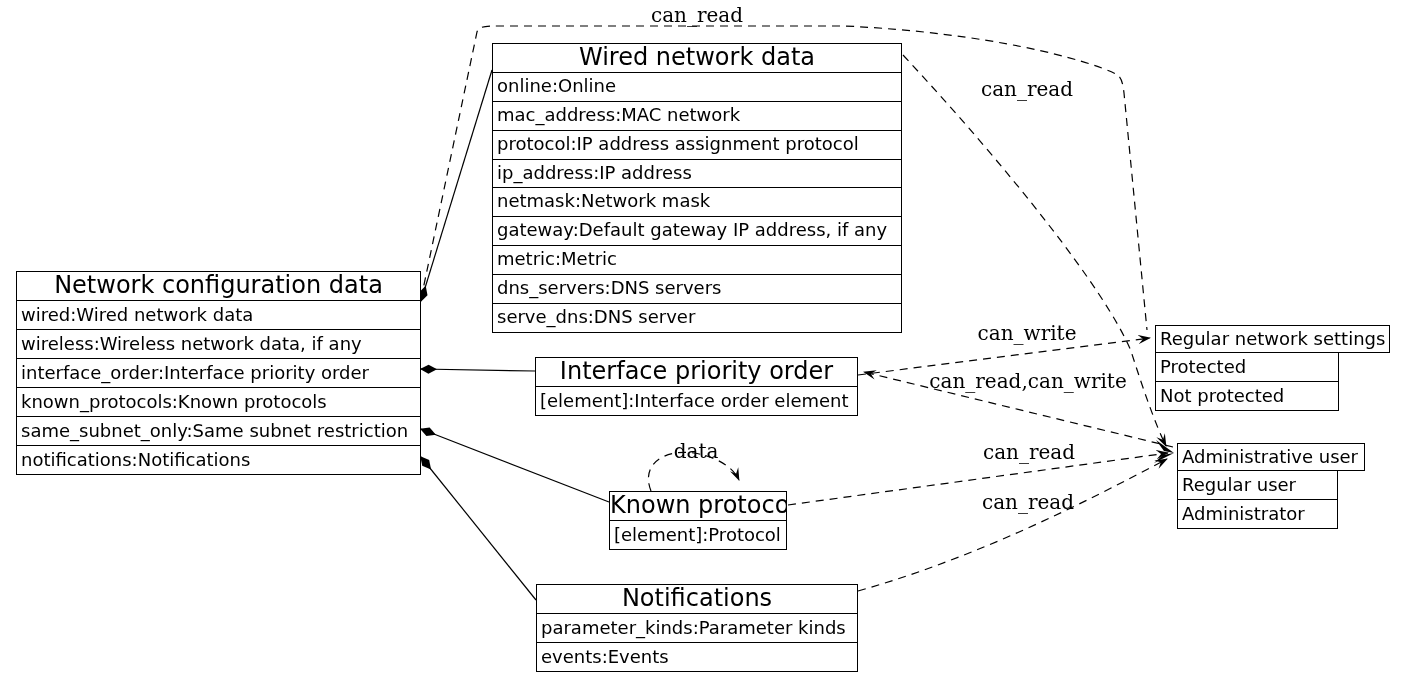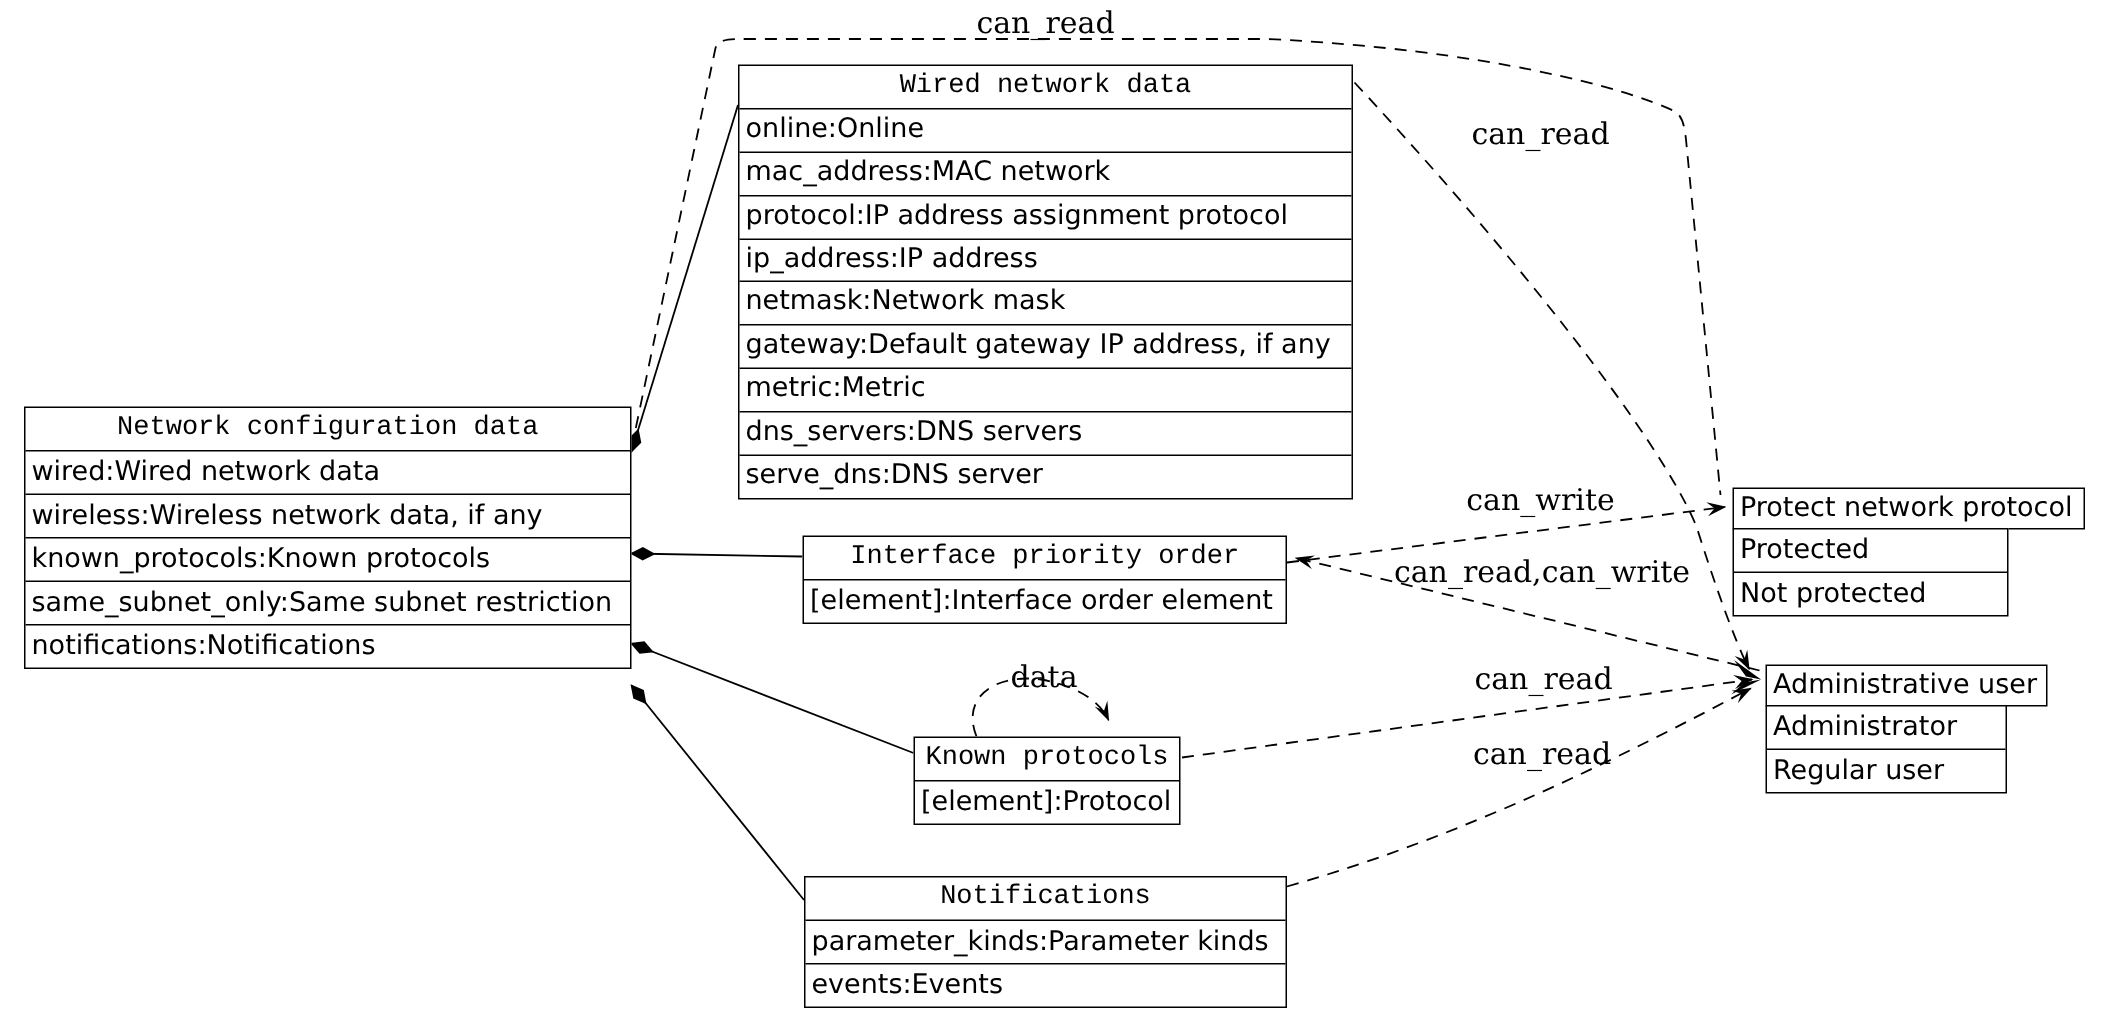--- a/index.html
+++ b/index.html
@@ -2,21 +2,21 @@
 <html><head>
 <meta charset="utf-8">
 <style>
   html,body { margin:0; padding:0; background:#fff; }
   .canvas {
     position:relative; width:1404px; height:678px; background:#ffffff;
     font-family:"DejaVu Sans", sans-serif; color:#000; overflow:hidden;
   }
   svg.edges { position:absolute; left:0; top:0; width:1404px; height:678px; }
   .node { position:absolute; background:#fff; border:1px solid #000; box-sizing:border-box; }
-  .trow { text-align:center; font-size:18px; height:28px; line-height:27px; white-space:nowrap; overflow:hidden;font-family:Liberation Mono, monospace; }
+  .trow { text-align:center; font-size:24px; height:28px; line-height:27px; white-space:nowrap; overflow:hidden; }
   .row  { border-top:1px solid #000; padding:0 4px; font-size:18px; height:28px; line-height:27px; white-space:nowrap; overflow:hidden; }
   .rowh27 .row, .rowh27 .trow { height:27.9px; line-height:26.9px; }
   .enum { position:absolute; }
   .enum .etitle { background:#fff; border:1px solid #000; box-sizing:border-box; font-size:18px;
                   height:28px; line-height:26px; padding:0 4px; white-space:nowrap; }
   .enum .evals  { background:#fff; border:1px solid #000; box-sizing:border-box; margin-top:-1px; }
   .enum .evals .vrow { font-size:18px; height:28px; line-height:27px; padding:0 4px; white-space:nowrap; }
   .enum .evals .vrow + .vrow { border-top:1px solid #000; }
   .elabel { position:absolute; transform:translate(-50%,-50%);
             font-family:"DejaVu Serif", serif; font-size:20px; white-space:nowrap; }
@@ -52,20 +52,21 @@
     <path class="edge dashed" d="M 651,491 C 640,463 666,449 694,453 C 717,457 733,467 739,480" marker-end="url(#mVee)"></path>
 
     <polygon points="1174,453 1156,440 1164,451" fill="#000"></polygon>
     <polygon points="1174,453 1154,463 1163,455" fill="#000"></polygon>
   </svg>
 
   <div class="node" style="left:16px; top:271px; width:405px;">
     <div class="trow">Network configuration data</div>
     <div class="row">wired:Wired network data</div>
     <div class="row">wireless:Wireless network data, if any</div>
+    <div class="row">interface_order:Interface priority order</div>
     <div class="row">known_protocols:Known protocols</div>
     <div class="row">same_subnet_only:Same subnet restriction</div>
     <div class="row">notifications:Notifications</div>
   </div>
 
   <div class="node rowh27" style="left:492px; top:43px; width:410px;">
     <div class="trow">Wired network data</div>
     <div class="row">online:Online</div>
     <div class="row">mac_address:MAC network</div>
     <div class="row">protocol:IP address assignment protocol</div>
@@ -87,32 +88,32 @@
     <div class="row">[element]:Protocol</div>
   </div>
 
   <div class="node" style="left:536px; top:584px; width:322px;">
     <div class="trow">Notifications</div>
     <div class="row">parameter_kinds:Parameter kinds</div>
     <div class="row">events:Events</div>
   </div>
 
   <div class="enum" style="left:1155px; top:325px;">
-    <div class="etitle" style="width:235px;">Protect network protocol</div>
+    <div class="etitle" style="width:235px;">Regular network settings</div>
     <div class="evals" style="width:184px;">
       <div class="vrow">Protected</div>
       <div class="vrow">Not protected</div>
     </div>
   </div>
 
   <div class="enum" style="left:1177px; top:443px;">
     <div class="etitle" style="width:188px;">Administrative user</div>
     <div class="evals" style="width:161px;">
+      <div class="vrow">Regular user</div>
       <div class="vrow">Administrator</div>
-      <div class="vrow">Regular user</div>
     </div>
   </div>
 
   <div class="elabel" style="left:697px; top:15px;">can_read</div>
   <div class="elabel" style="left:1027px; top:89px;">can_read</div>
   <div class="elabel" style="left:1027px; top:333px;">can_write</div>
   <div class="elabel" style="left:1028px; top:381px;">can_read,can_write</div>
   <div class="elabel" style="left:1029px; top:452px;">can_read</div>
   <div class="elabel" style="left:1028px; top:502px;">can_read</div>
   <div class="elabel" style="left:696px; top:451px;">data</div>

